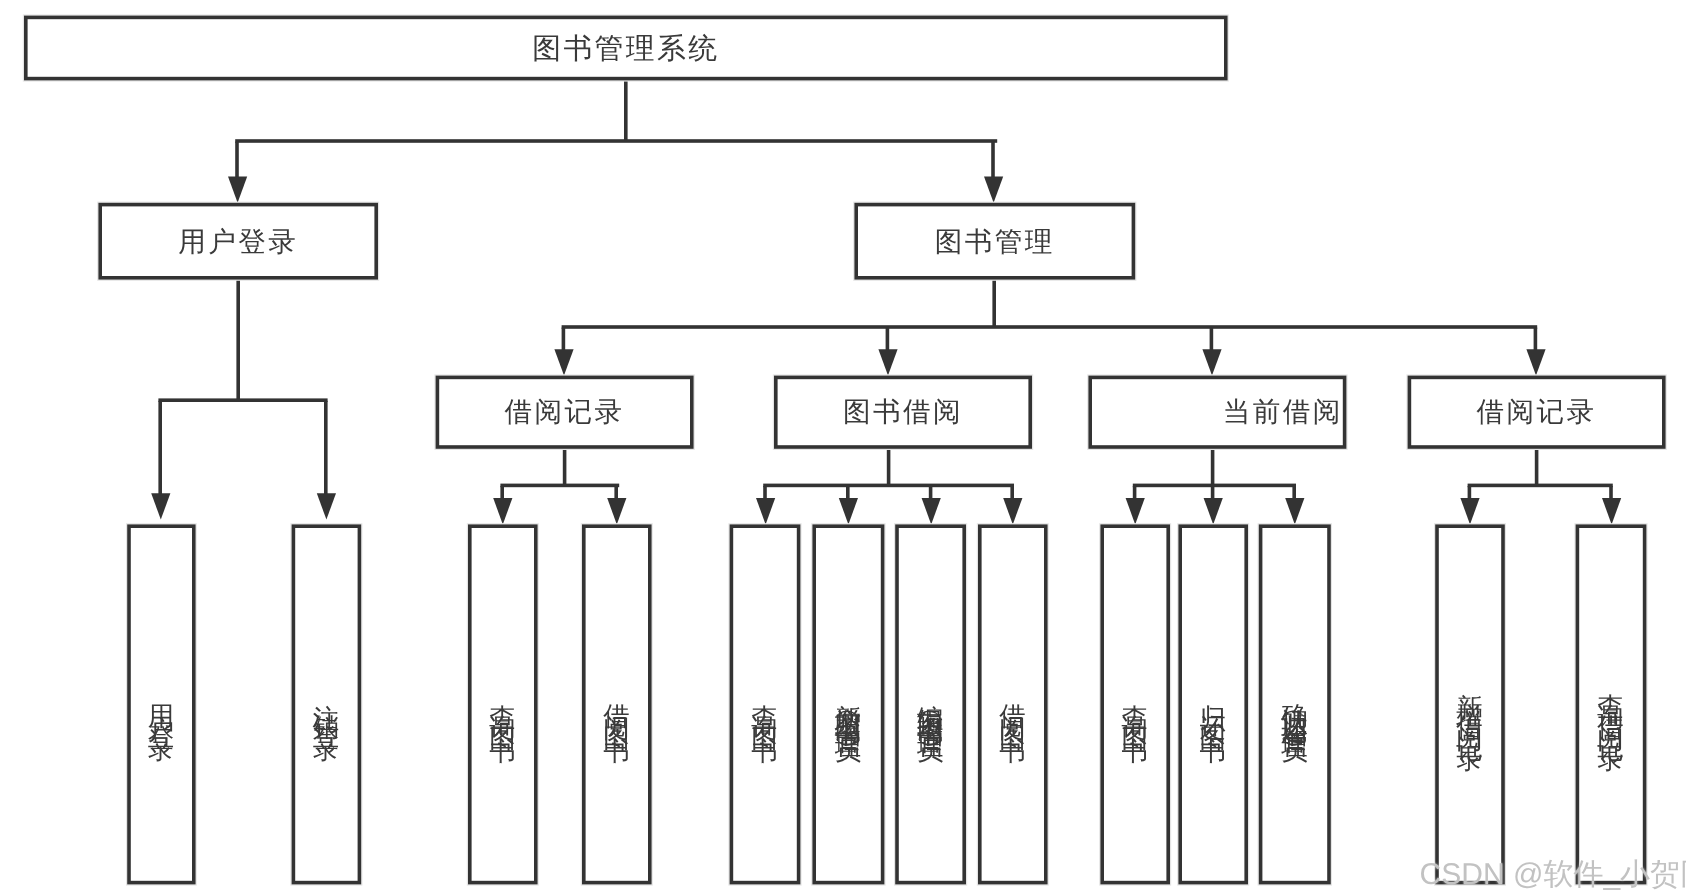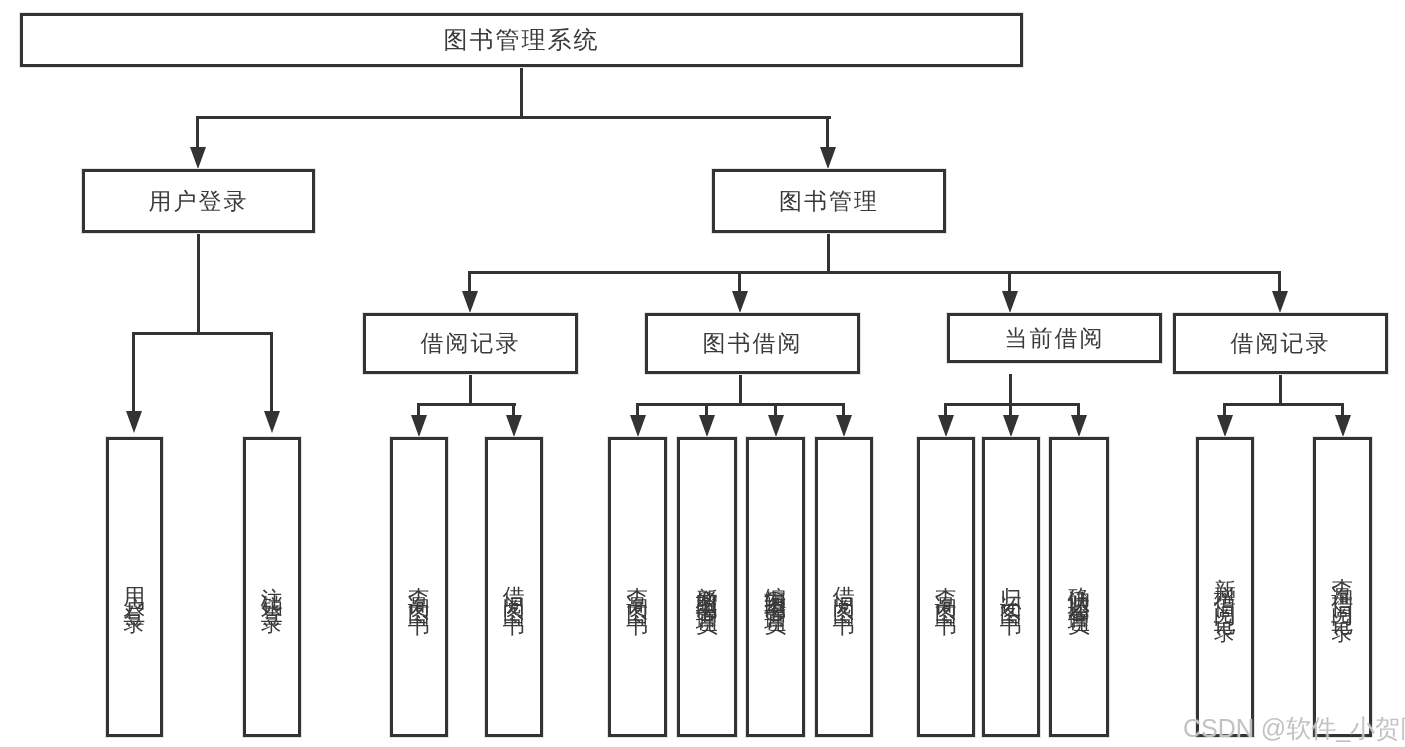--- a/index.html
+++ b/index.html
@@ -79,21 +79,21 @@
   </div>
 
   <div class="node hnode" style="left:363px; top:313px; width:215px; height:61px;">
     <span>借阅记录</span>
   </div>
 
   <div class="node hnode" style="left:633px; top:313px; width:215px; height:61px;margin-left:12px;">
     <span>图书借阅</span>
   </div>
 
-  <div class="node hnode" style="left:947px; top:313px; width:215px; height:50px;">
+  <div class="node hnode" style="left:907px; top:313px; width:215px; height:61px;justify-content:flex-end;">
     <span>当前借阅</span>
   </div>
 
   <div class="node hnode" style="left:1173px; top:313px; width:215px; height:61px;">
     <span>借阅记录</span>
   </div>
 
   <div class="node vnode" style="left:106px; top:437px; width:57px; height:300px;">
     <span class="vlabel">用户登录</span>
   </div>

